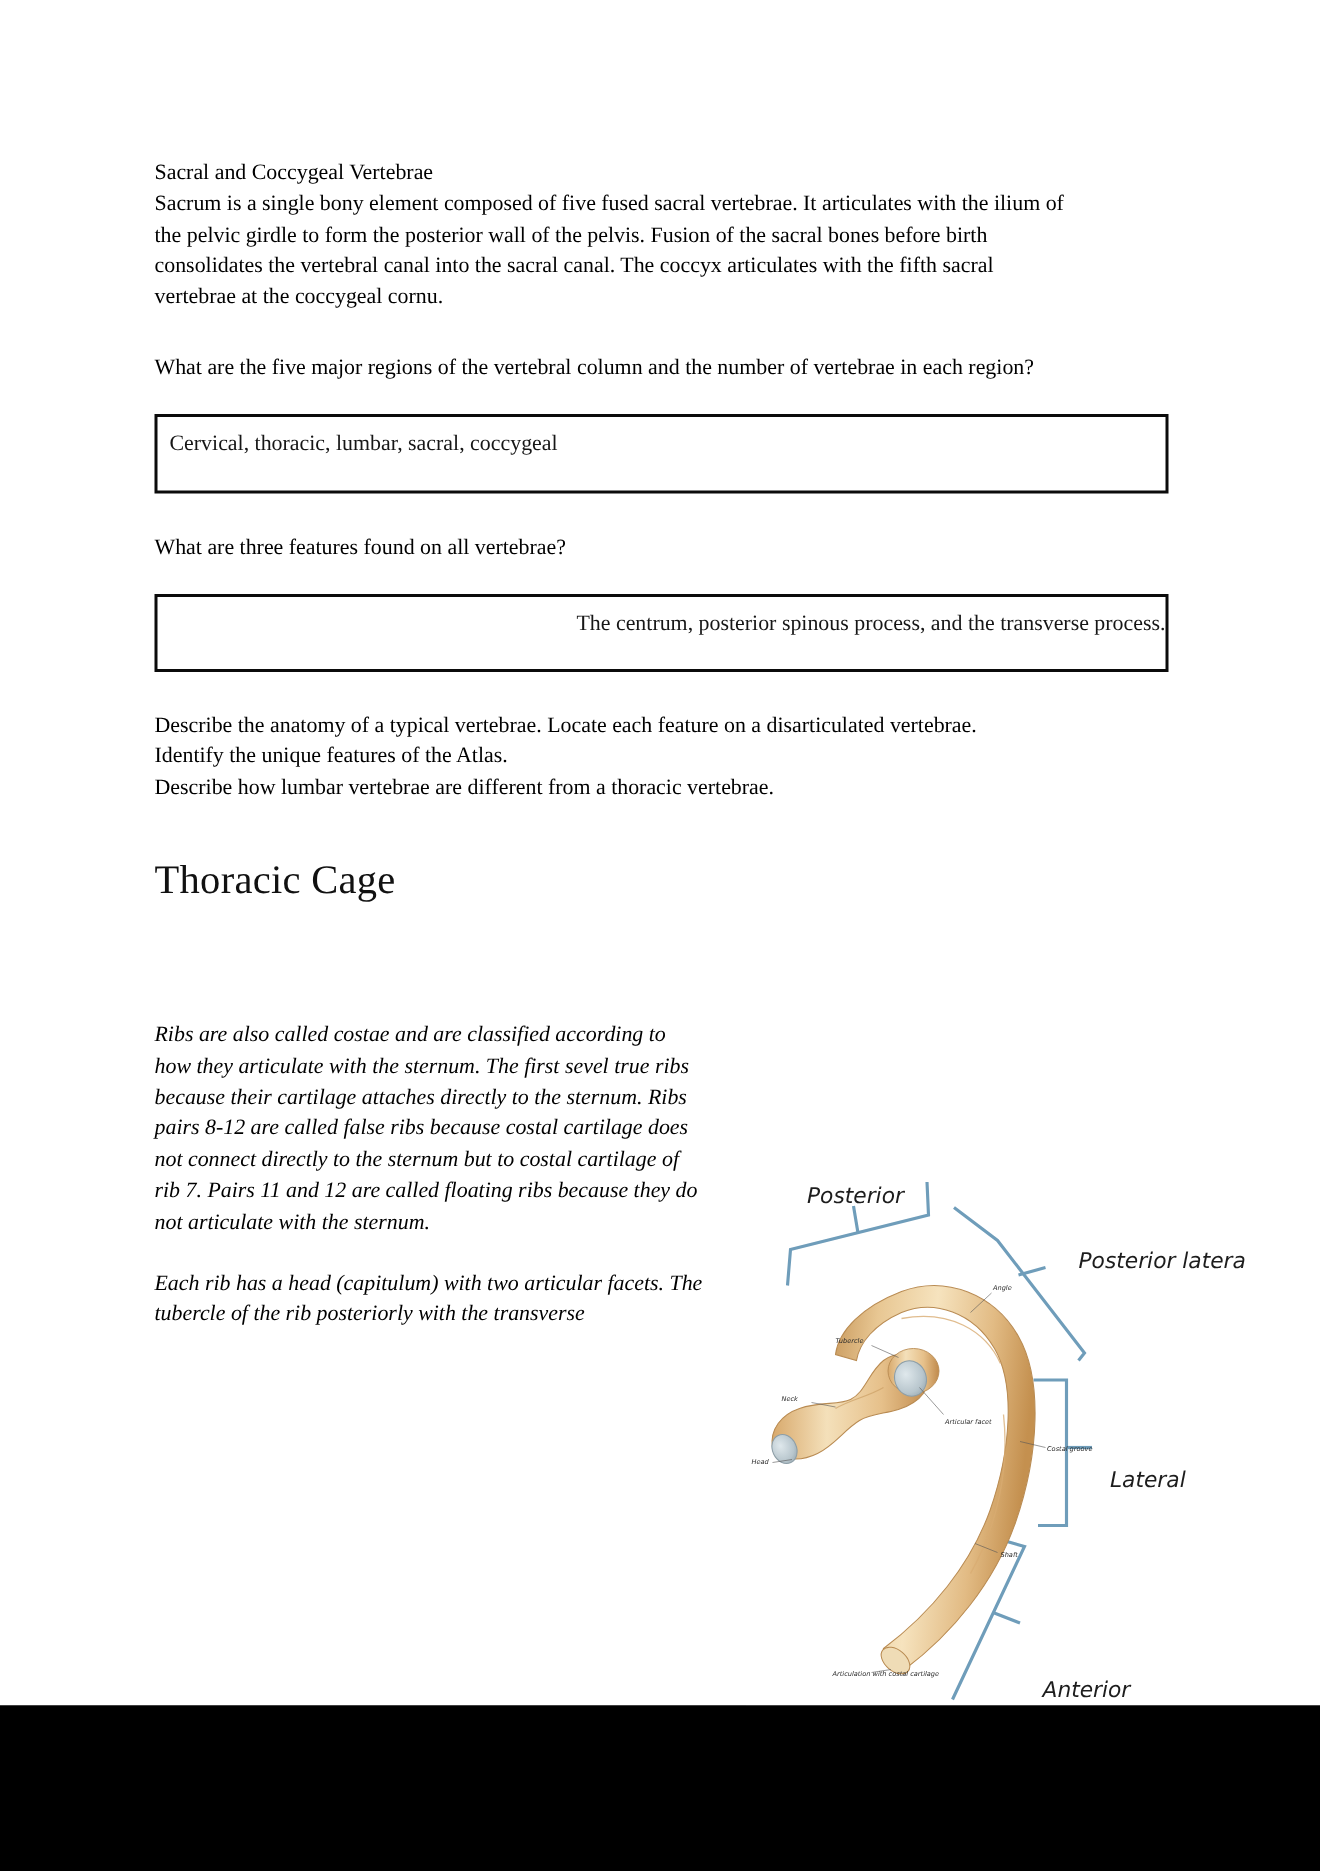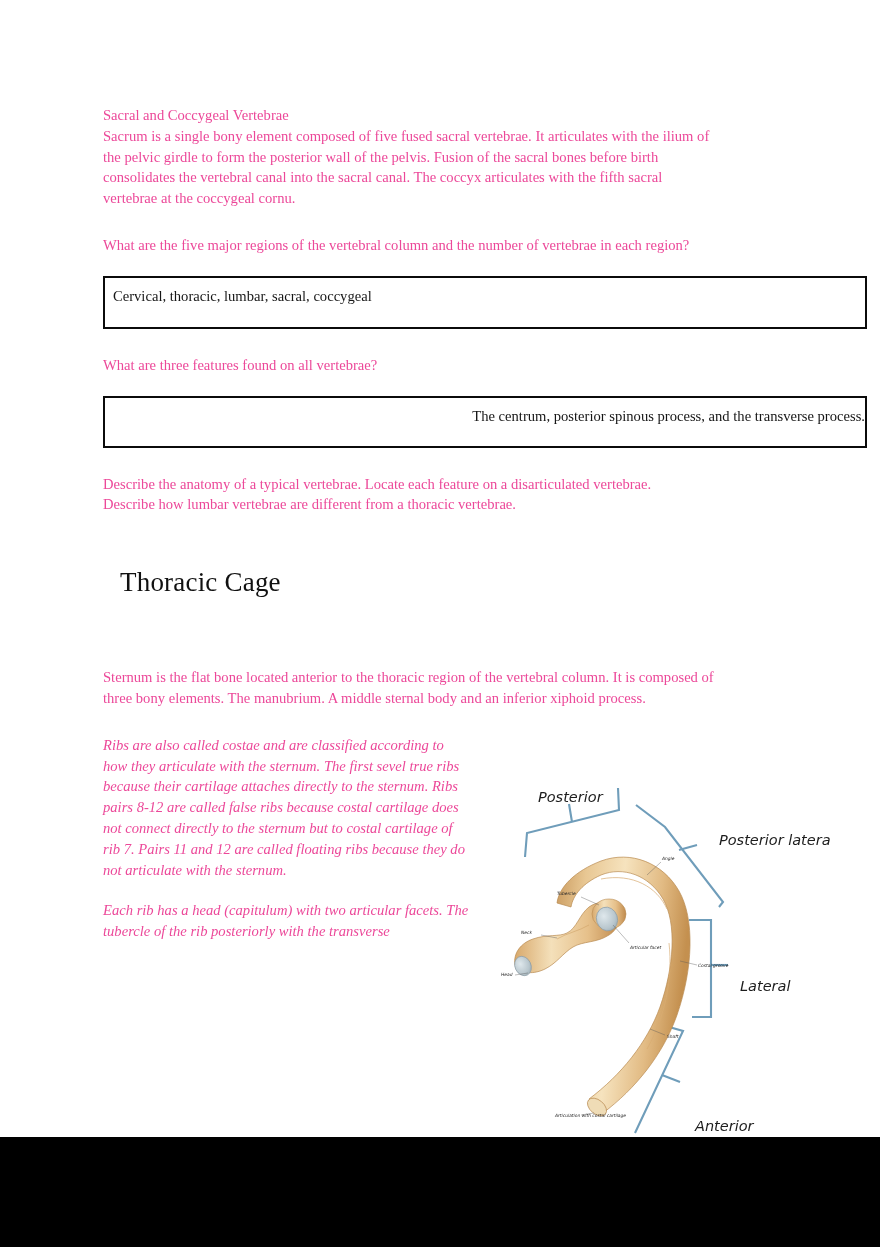--- a/index.html
+++ b/index.html
@@ -37,51 +37,51 @@
   #content {
     position: absolute;
     left: 103px;
     top: 105px;
     width: 614px;
   }
 
   .para {
     font-size: 14.6px;
     line-height: 20.8px;
-    color: #ec4899;
+    color: #000000;
     margin: 0;
     text-align: left;
   }
   .spacer-sm { height: 20px; }
   .spacer-md { height: 26px; }
   .spacer-lg { height: 34px; }
 
   
   .answer-box {
     box-sizing: border-box;
-    width: 764px;
+    width: 676px;
     border: 2px solid #0b0b0b;
     background: #ffffff;
     padding: 9px 0 0 8px;
   }
   .answer-box.tall { height: 53px; }
   .answer-box.short { height: 52px; text-align: right; }
   .answer-text {
     font-size: 14.6px;
     line-height: 19px;
     color: #161616;
   }
 
   
   .heading {
     font-size: 27px;
     line-height: 32px;
     font-weight: normal;
     color: #111111;
-    margin: 17px;
+    margin: 0;
     letter-spacing: 0.2px;
   }
 
   
   .narrow {
     width: 366px;
     font-style: italic;
   }
 
   
@@ -143,32 +143,32 @@
 
     <div class="spacer-sm"></div>
 
     <div class="answer-box short">
       <div class="answer-text">The centrum, posterior spinous process, and the transverse process.</div>
     </div>
 
     <div class="spacer-md"></div>
 
     <p class="para">Describe the anatomy of a typical vertebrae. Locate each feature on a disarticulated vertebrae.</p>
+    <p class="para">Identify the unique features of the Atlas.</p>
     <p class="para">Describe how lumbar vertebrae are different from a thoracic vertebrae.</p>
 
     <div class="spacer-lg"></div>
 
     <h1 class="heading">Thoracic Cage</h1>
 
     <div class="spacer-md"></div>
 
 
     <div class="spacer-md"></div>
 
-    <p class="para">Sternum is the flat bone located anterior to the thoracic region of the vertebral column. It is composed of three bony elements. The manubrium. A middle sternal body and an inferior xiphoid process.</p>
 
     <div class="spacer-md"></div>
 
     <p class="para narrow">Ribs are also called costae and are classified according to how they articulate with the sternum.  The first sevel true ribs because their cartilage attaches directly to the sternum.  Ribs pairs 8-12 are called false ribs because costal cartilage does not connect directly to the sternum but to costal cartilage of rib 7. Pairs 11 and 12 are called floating ribs because they do not articulate with the sternum.</p>
 
     <div class="spacer-sm"></div>
 
     <p class="para narrow">Each rib has a head (capitulum) with two articular facets. The tubercle of the rib posteriorly with the transverse</p>
 
   </div>

